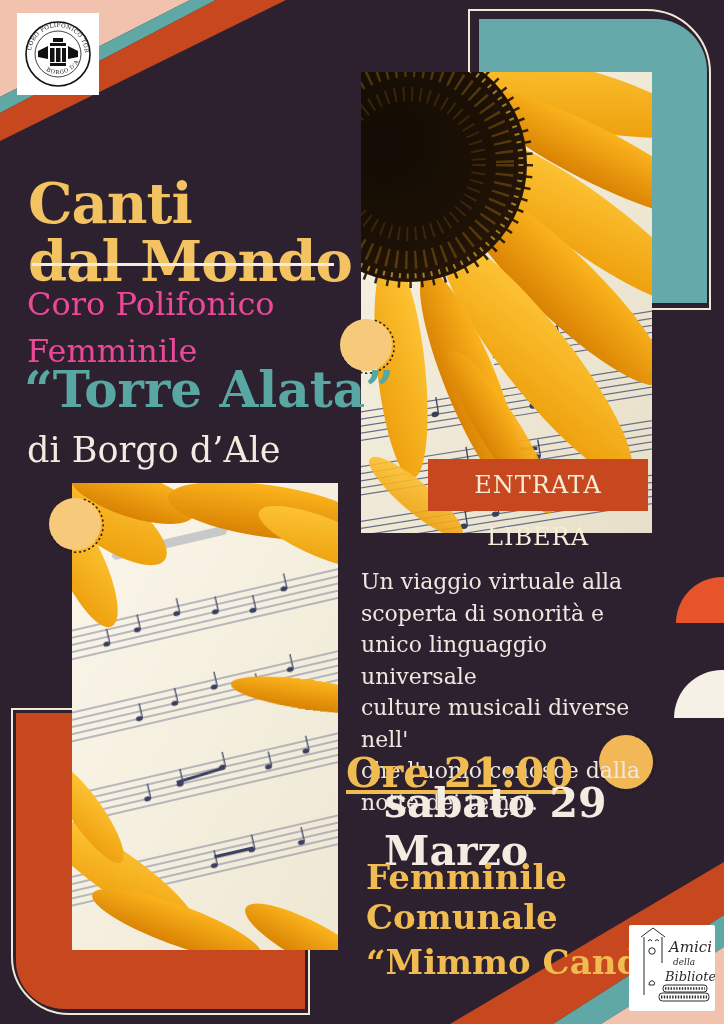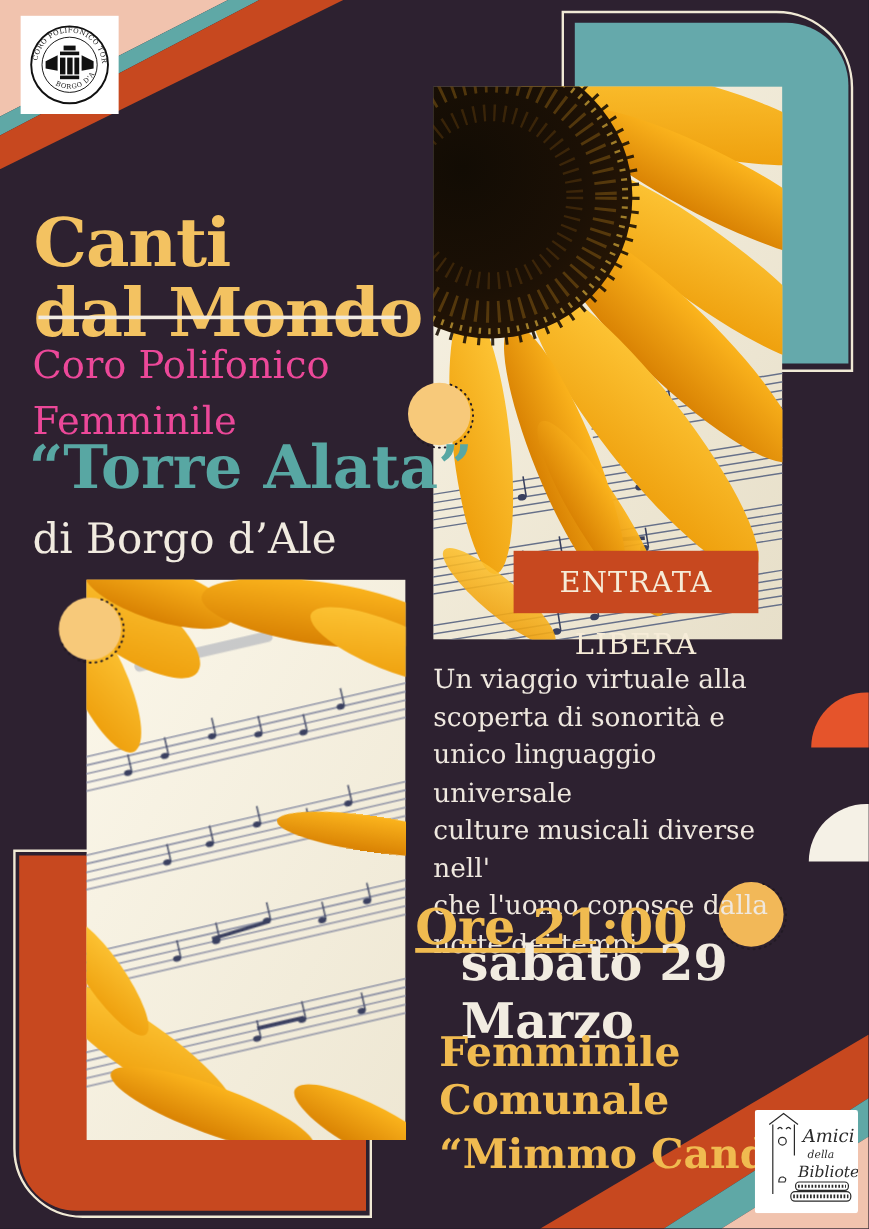--- a/index.html
+++ b/index.html
@@ -31,23 +31,23 @@
   
   .photo{position:absolute;display:block;}
   .photo-main{left:361px;top:72px;width:291px;height:461px;}
   .photo-second{left:72px;top:483px;width:266px;height:467px;}
   
   .title{left:28px;top:131px;font-size:56px;line-height:58px;font-weight:bold;color:#f3c261;letter-spacing:-1px;margin-top:43px;}
   .divider{left:32px;top:263px;width:302px;height:3px;background:#f1ebe0;}
   .subtitle{left:27px;top:281px;font-size:32px;line-height:47px;color:#ec4899;}
   .choir-name{left:24px;top:360px;font-size:50px;font-weight:bold;color:#58a7a3;}
   .place{left:27px;top:430px;font-size:35px;color:#f1ebe0;}
-  .badge{left:428px;top:459px;width:204px;height:52px;background:#c7481f;color:#f6ecd8;
+  .badge{left:428px;top:459px;width:220px;height:52px;background:#c7481f;color:#f6ecd8;
          font-size:24px;letter-spacing:1px;text-align:center;line-height:52px;}
-  .para{left:361px;top:551px;width:302px;font-size:22px;line-height:31.5px;color:#efe8df;}
+  .para{left:361px;top:566px;width:302px;font-size:22px;line-height:31.5px;color:#efe8df;}
   .time {left:346px;top:749px;font-size:41px;font-weight:bold;color:#f0bb50;text-decoration:underline;}
   .date {left:371px;top:779px;font-size:41px;font-weight:bold;color:#f2ece1;margin-left:13px;}
   .venue1{left:366px;top:857px;font-size:34px;font-weight:bold;color:#f0bb50;}
   .venue2{left:366px;top:898px;font-size:34px;font-weight:bold;color:#f0bb50;margin-top:44px;}
   .seal{left:17px;top:13px;width:82px;height:82px;}
   .library{left:629px;top:925px;width:86px;height:86px;}
   .dotcircle{position:absolute;}
   .c1{left:338px;top:317px;}
   .c2{left:47px;top:496px;}
   .c3{left:597px;top:733px;}

